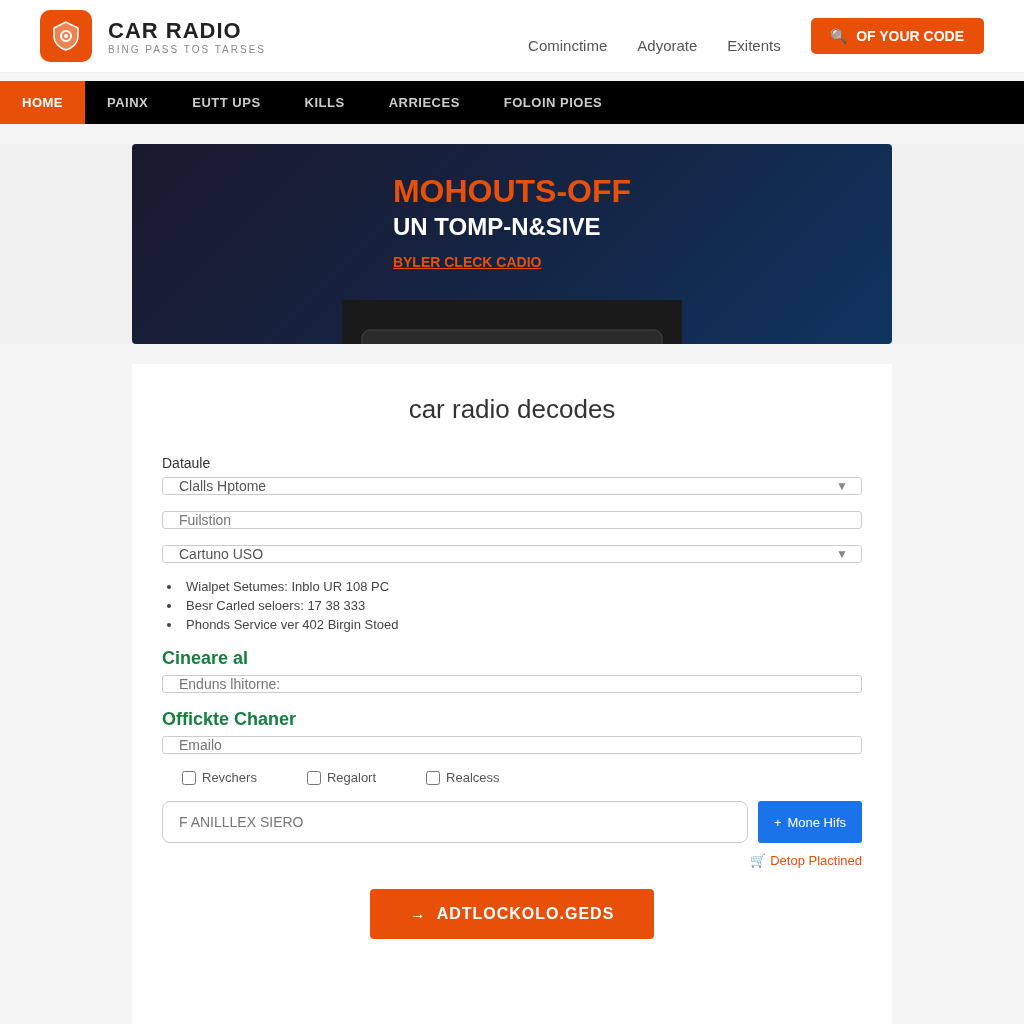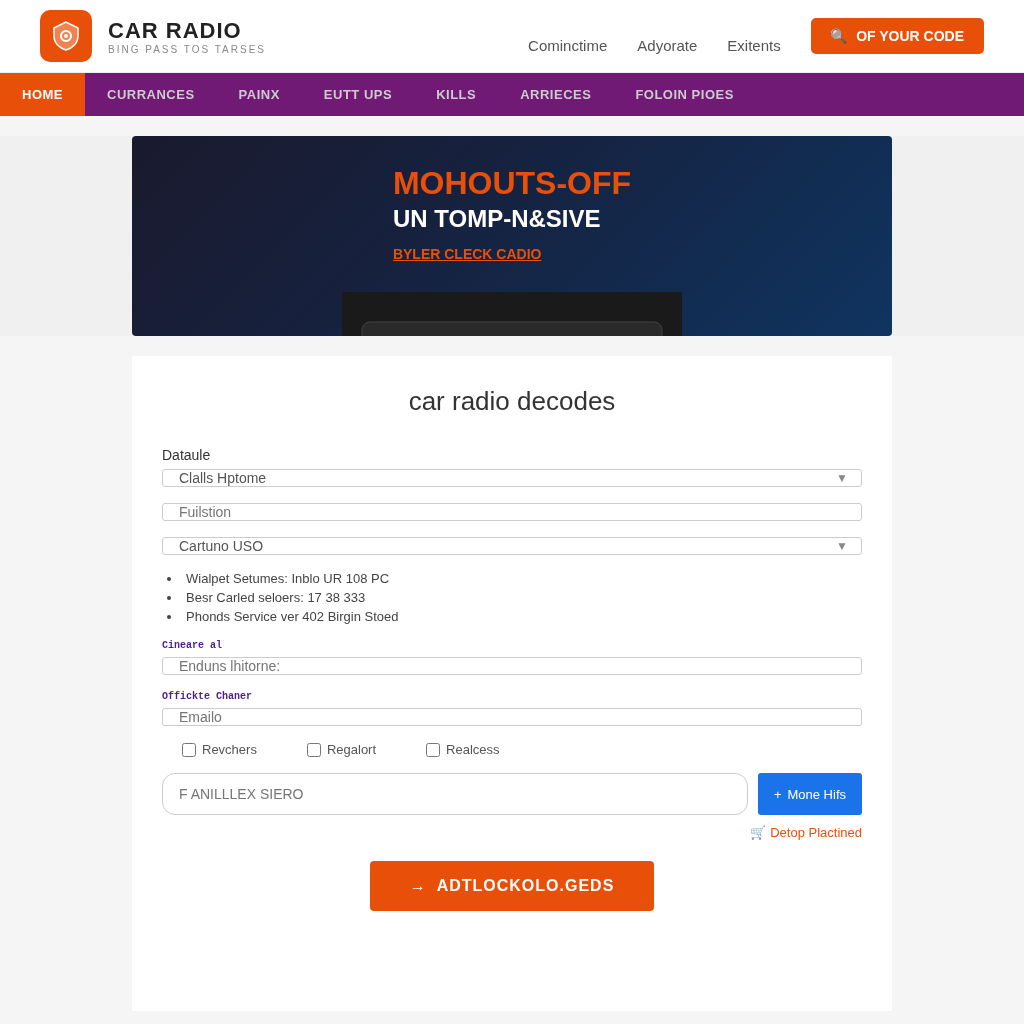--- a/index.html
+++ b/index.html
@@ -62,23 +62,24 @@
       font-weight: bold;
       cursor: pointer;
       display: flex;
       align-items: center;
       gap: 8px;
       text-transform: uppercase;
     }
 
     
     .navbar {
-      background: #701a75;
+      background: #000000;
       display: flex;
       align-items: flex-start;
+      margin-top: 8px;
     }
     .navbar a {
       color: #ccc;
       text-decoration: none;
       padding: 14px 22px;
       font-size: 13px;
       font-weight: bold;
       text-transform: uppercase;
       letter-spacing: 0.5px;
     }
@@ -195,26 +196,25 @@
     }
     .info-list li {
       font-size: 13px;
       color: #444;
       margin-bottom: 4px;
       padding-left: 4px;
     }
 
     
     .contact-label {
-      font-size: 10px;
+      font-size: 18px;
       font-weight: bold;
-      color: #4c1d95;
+      color: #15803d;
       margin-bottom: 6px;
       display: block;
-      font-family: Liberation Mono, monospace;
     }
 
     
     .checkbox-row {
       display: flex;
       gap: 30px;
       margin-top: 8px;
       margin-bottom: 16px;
     }
     .checkbox-item {
@@ -230,21 +230,21 @@
     
     .serial-row {
       display: flex;
       gap: 10px;
       margin-bottom: 8px;
     }
     .serial-input {
       flex: 1;
       padding: 12px 16px;
       border: 1px solid #ccc;
-      border-radius: 13px;
+      border-radius: 8px;
       font-size: 14px;
       color: #555;
     }
     .more-btn {
       background: #1a73e8;
       color: #fff;
       border: none;
       padding: 10px 16px;
       border-radius: 3px;
       font-size: 13px;
@@ -318,21 +318,20 @@
     <a href="#">Exitents</a>
     <button class="header-search-btn">
       <span>🔍</span>
       <span>OF YOUR CODE</span>
     </button>
   </nav>
 </div>
 
 <nav class="navbar">
   <a href="#" class="active">HOME</a>
-  <a href="#">CURRANCES</a>
   <a href="#">PAINX</a>
   <a href="#">EUTT UPS</a>
   <a href="#">KILLS</a>
   <a href="#">ARRIECES</a>
   <a href="#">FOLOIN PIOES</a>
 </nav>
 
 <div style="background:#f0f0f0; padding: 0 40px;">
   <div class="hero">
     <div class="hero-text">

